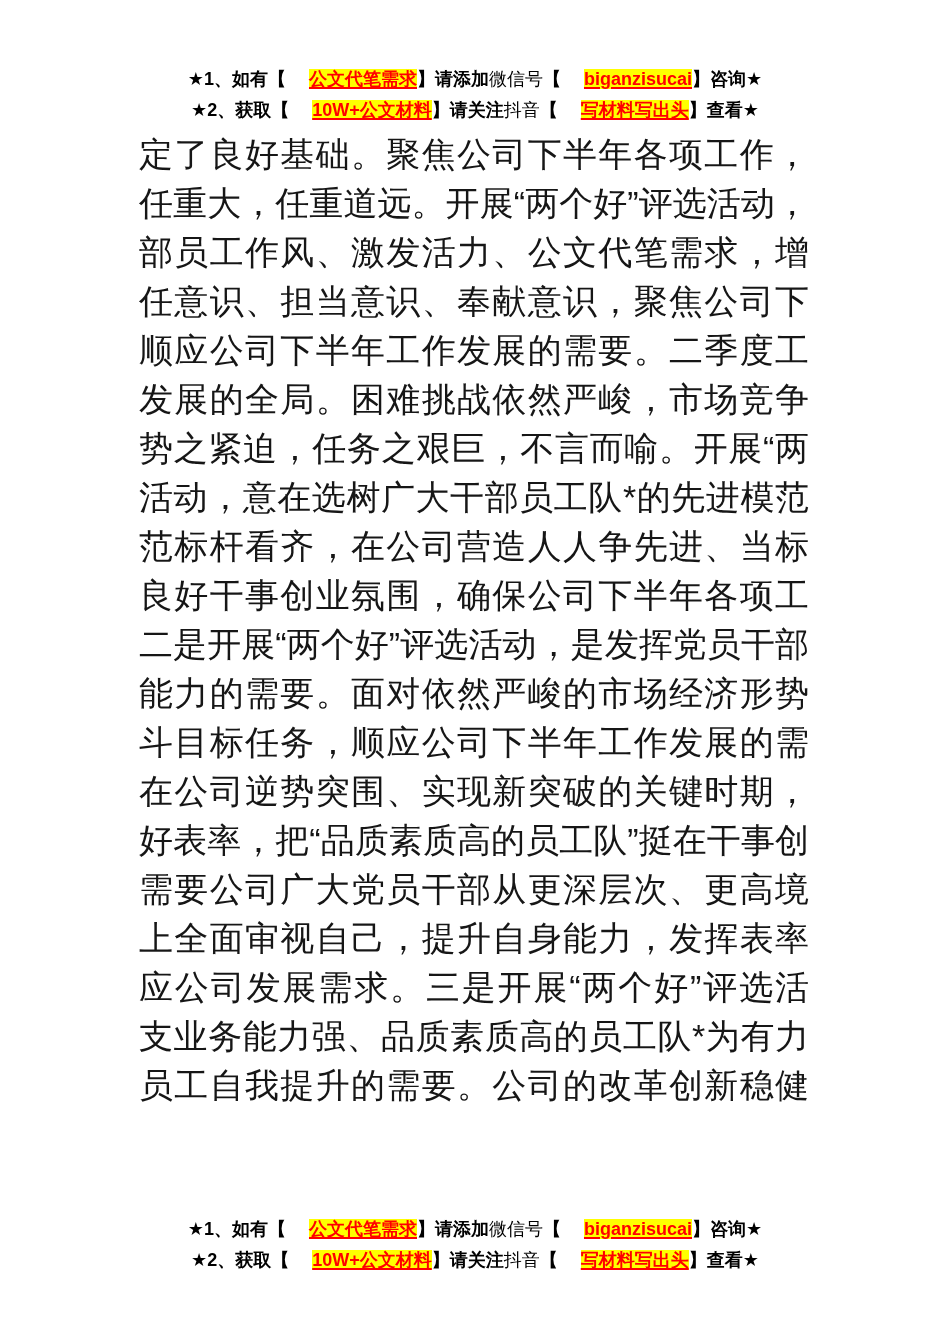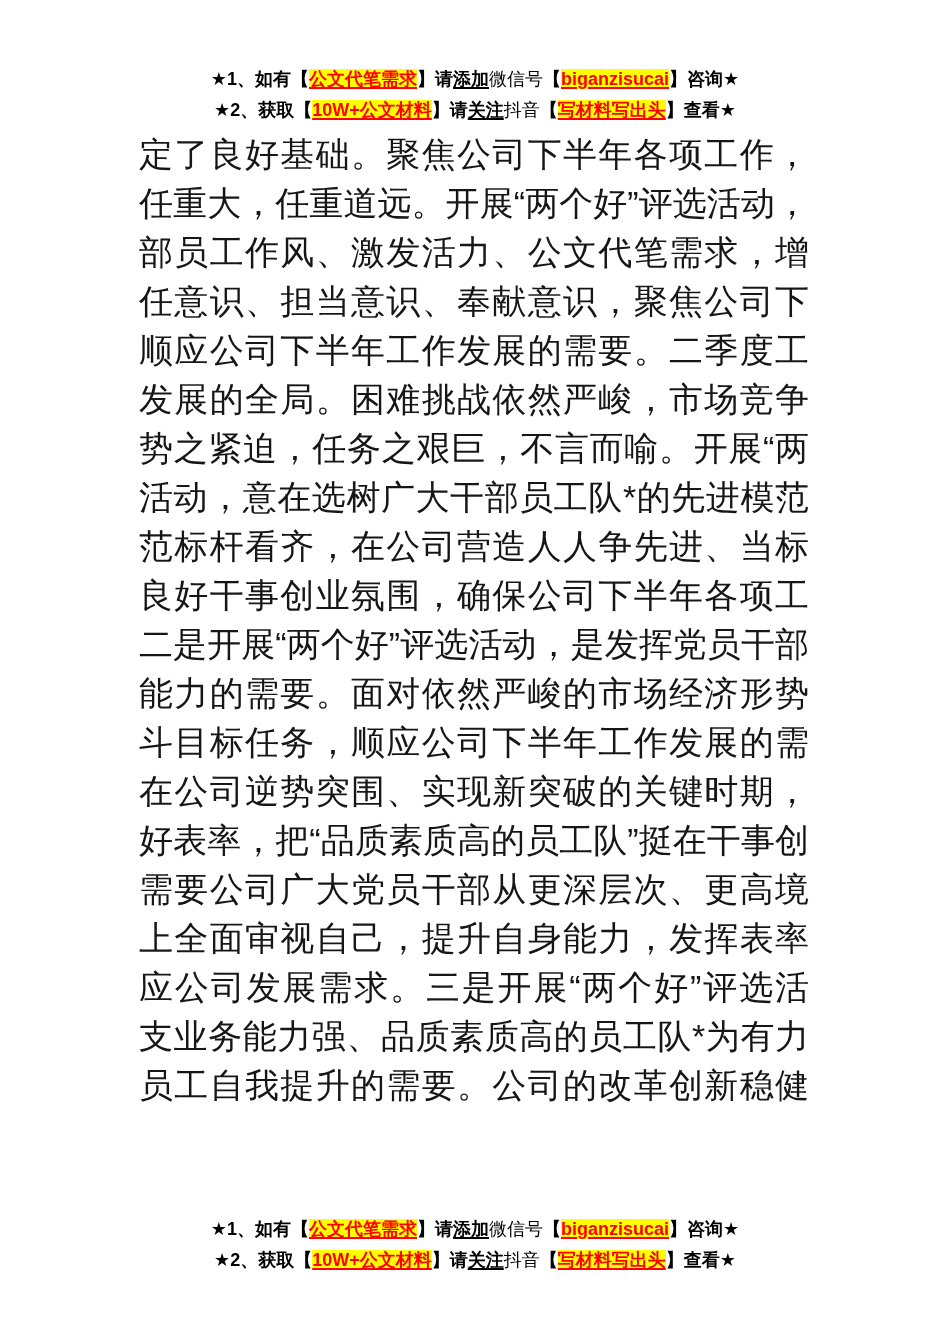--- a/index.html
+++ b/index.html
@@ -24,23 +24,23 @@
   .promo-top { top: 64px; }
   .promo-bottom { top: 1214px; }
   .promo .seg { font-weight: 700; }
   .promo .seg-red {
     color: #ff0000;
     background: #ffff00;
     text-decoration: underline;
     text-decoration-color: #ff0000;
     text-decoration-thickness: 2px;
     text-underline-offset: 2px;
+    margin-left: 23px;
   }
   .promo .seg-ul {
-    text-decoration: underline;
     text-decoration-thickness: 2px;
     text-underline-offset: 2px;
   }
   .promo .seg-normal { font-weight: 400; margin-top: 40px; }
   .body-text {
     position: absolute;
     left: 139px;
     top: 130px;
     width: 670px;
     color: #161616;

